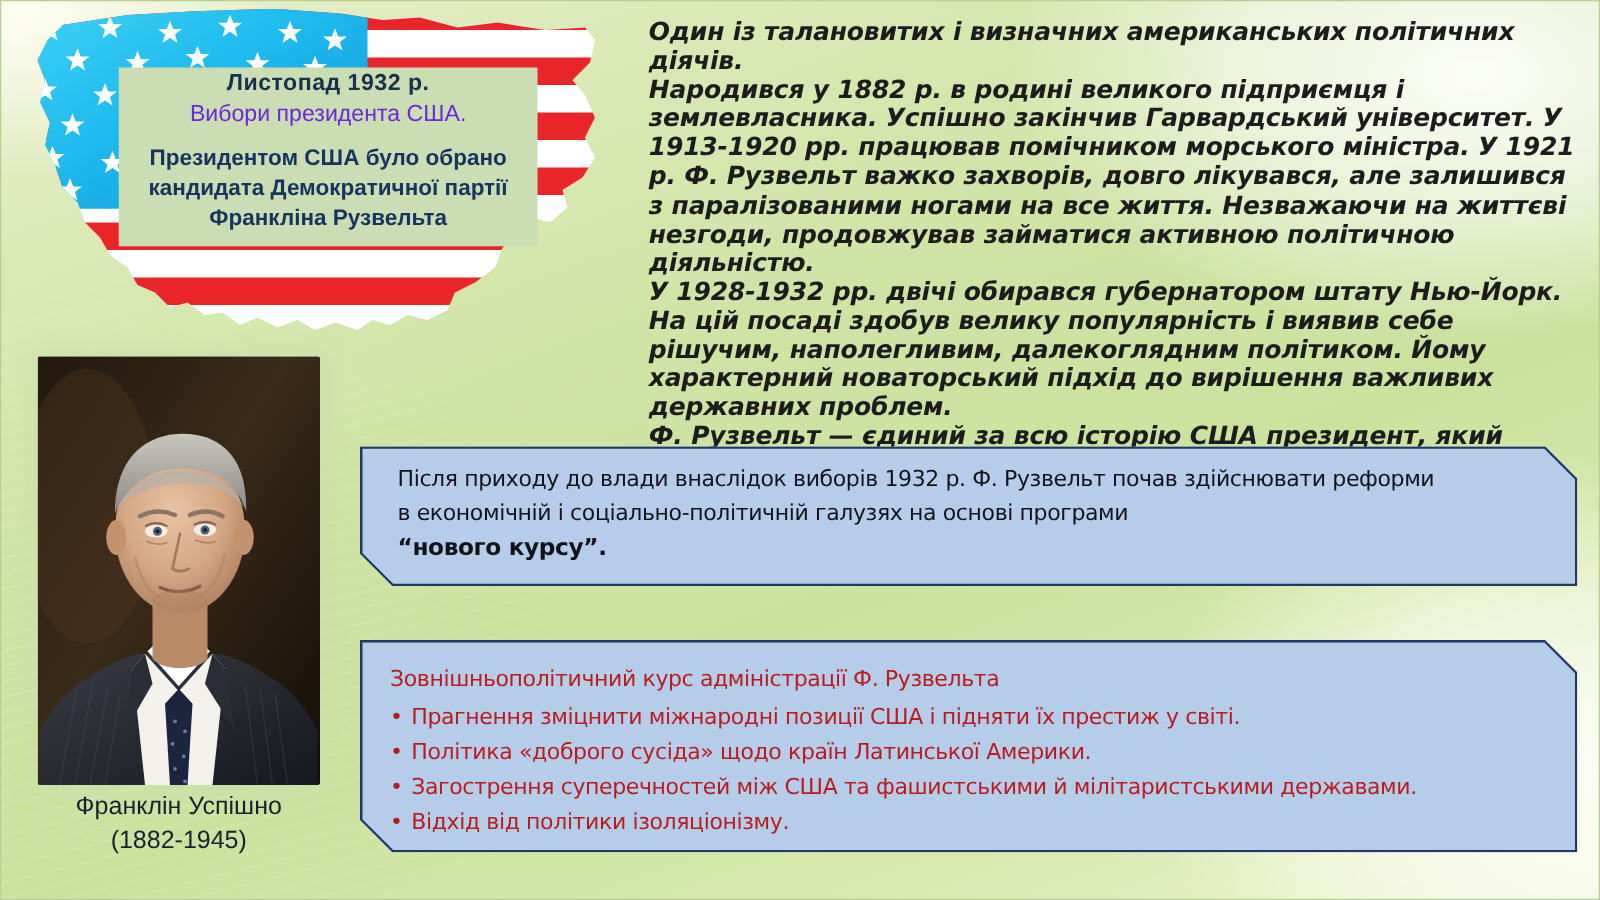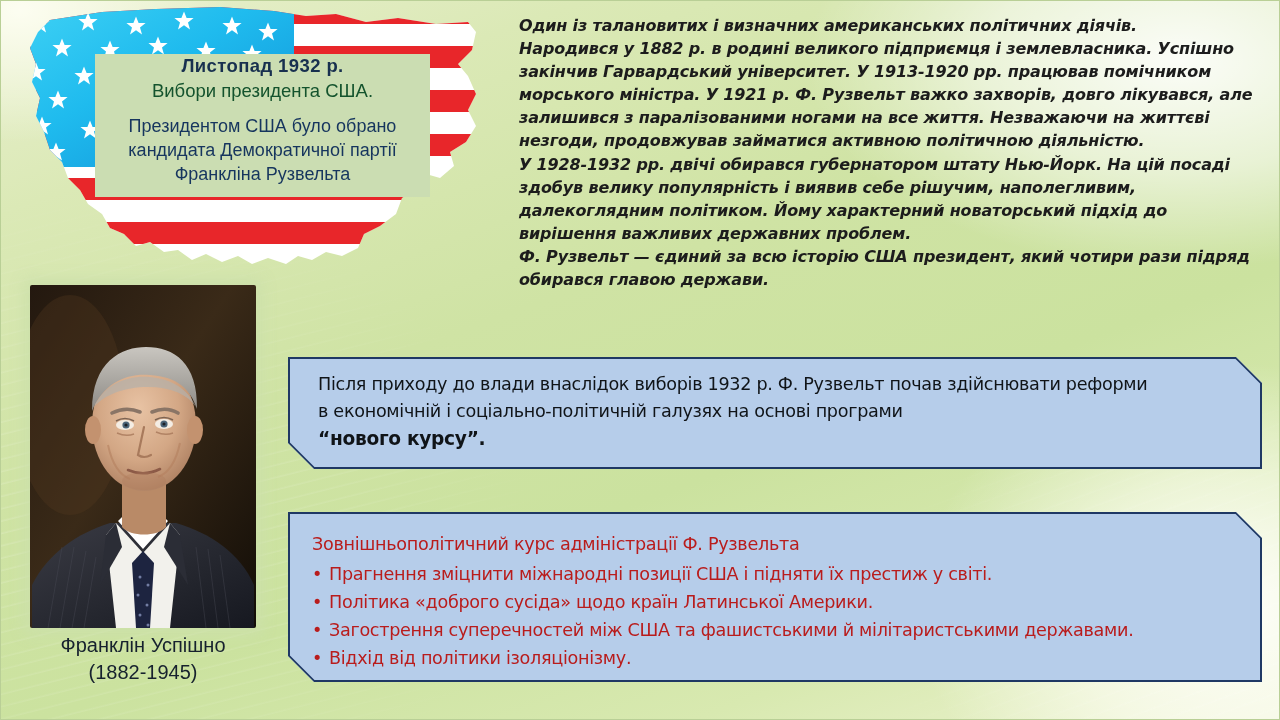--- a/index.html
+++ b/index.html
@@ -111,27 +111,27 @@
   }
   #title-card .tc-line1 {
     font-size: 18.5px;
     font-weight: bold;
     letter-spacing: 0.4px;
     color: #18304f;
   }
   #title-card .tc-line2 {
     font-size: 18.5px;
     font-weight: normal;
-    color: #14532d;
+    color: #6d28d9;
     margin-top: 1px;
   }
   #title-card .tc-block {
     margin-top: 13px;
     font-size: 18px;
-    font-weight: normal;
+    font-weight: bold;
     color: #16355e;
     line-height: 1.33;
     text-align: center;
   }
 
   
   #portrait-wrap {
     position: absolute;
     left: 30px;
     top: 285px;
@@ -163,21 +163,21 @@
   
   #bio-text {
     position: absolute;
     left: 519px;
     top: 14px;
     width: 745px;
     z-index: 8;
     font-family: "DejaVu Sans", sans-serif;
     font-style: italic;
     font-weight: 600;
-    font-size: 16px;
+    font-size: 20px;
     line-height: 23.1px;
     color: #1c1c1c;
     letter-spacing: -0.15px;
   }
   #bio-text p { margin: 0; }
 
   
   .blue-box {
     position: absolute;
     z-index: 15;

